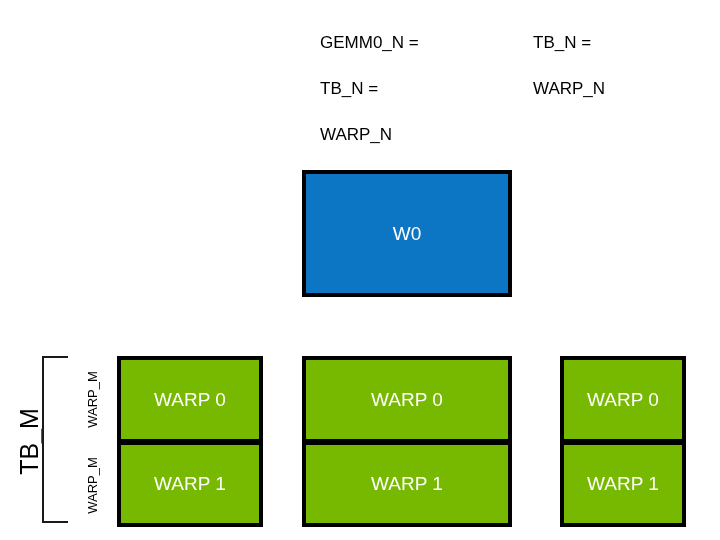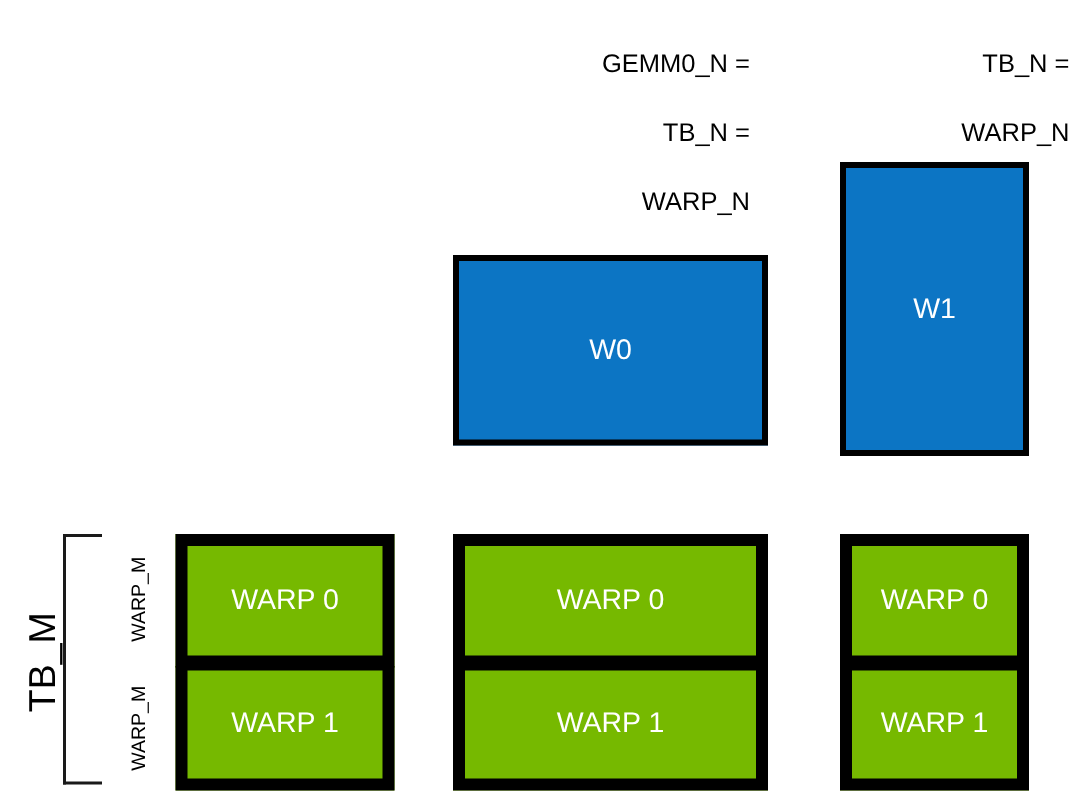--- a/index.html
+++ b/index.html
@@ -15,21 +15,21 @@
     position: relative;
     width: 720px;
     height: 540px;
     background: #ffffff;
     overflow: hidden;
   }
 
   
   .col-header {
     position: absolute;
-    text-align: right;
+    text-align: left;
     color: #000000;
     font-size: 17px;
     line-height: 23px;
     font-family: "Liberation Sans", sans-serif;
     white-space: pre-line;
     letter-spacing: 0px;
   }
   .hdr-line { display: block; }
 
   
@@ -50,21 +50,21 @@
   }
 
   
   .green-col {
     position: absolute;
     display: flex;
     flex-direction: column;
   }
   .green-box {
     background: #76b900;
-    border: 8px solid #000000;
+    border: 4px solid #000000;
     box-sizing: border-box;
     display: flex;
     align-items: center;
     justify-content: center;
     flex: 1 1 0;
   }
   .green-box + .green-box {
     border-top-width: 3px;
     margin-top: -1px;
   }
@@ -119,23 +119,20 @@
 
   <div class="col-header" style="left:533px; top:8px; width:180px;">
     <span class="hdr-line">TB_N =</span>
     <span class="hdr-line">WARP_N</span>
   </div>
 
   <div class="blue-box" style="left:302px; top:170px; width:210px; height:127px;text-align:right;">
     <span class="box-label">W0</span>
   </div>
 
-  <div class="blue-box" style="left:560px; top:108px; width:126px; height:196px;">
-    <span class="box-label">W1</span>
-  </div>
 
   <div class="tb-m-label" style="left:-26px; top:427px; width:110px;">TB_M</div>
 
   <div class="tb-bracket" style="left:42px; top:356px; width:26px; height:167px;"></div>
 
   <div class="warp-m-label" style="left:54px; top:392px; width:76px;">WARP_M</div>
 
   <div class="warp-m-label" style="left:54px; top:478px; width:76px;">WARP_M</div>
 
   <div class="green-col" style="left:117px; top:356px; width:146px; height:171px;">

